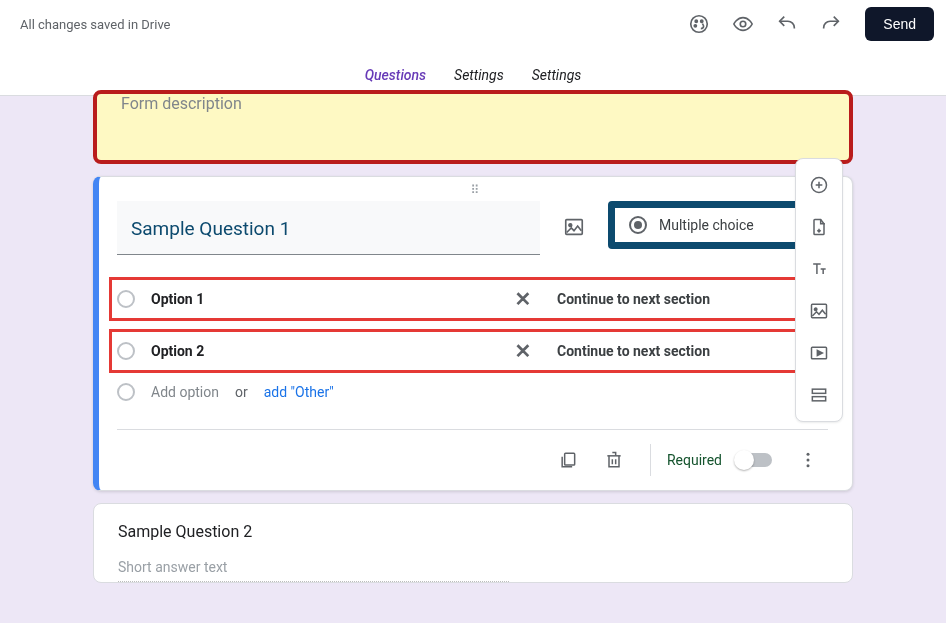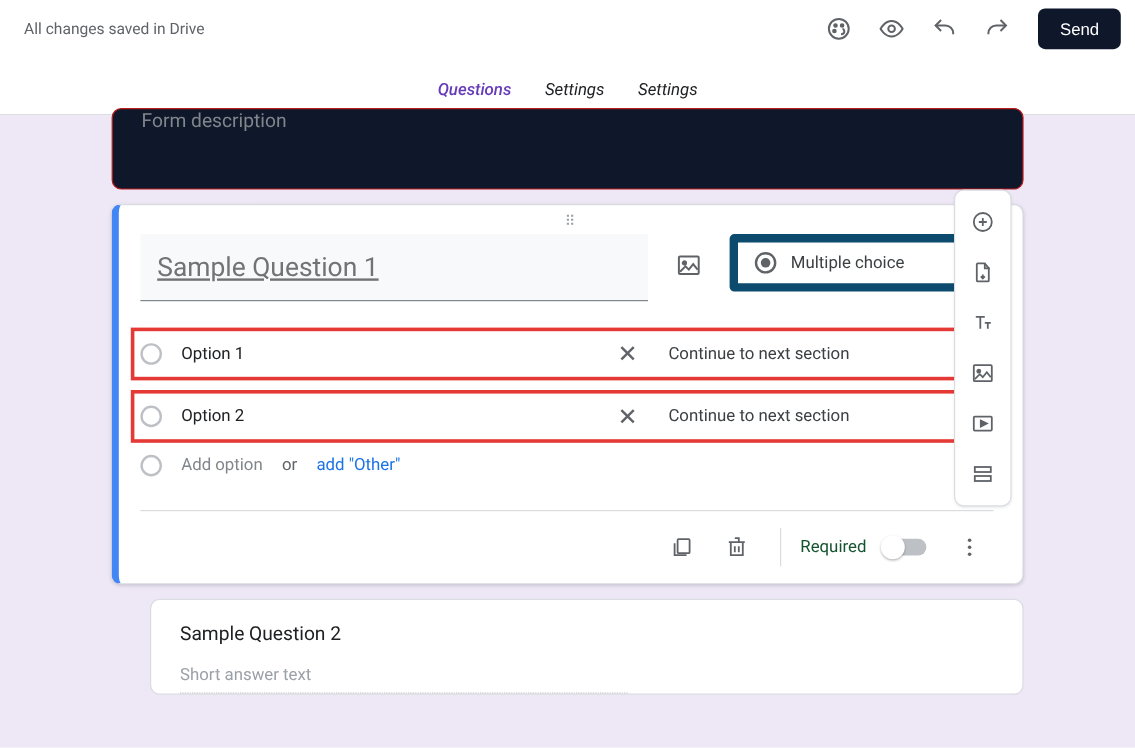--- a/index.html
+++ b/index.html
@@ -81,22 +81,22 @@
     justify-content: center;
     padding: 0 0 0 0;
     position: relative;
   }
   .page-col {
     width: 760px;
     position: relative;
   }
   
   .hdr-card {
-    background: #0f172a;
-    border: 1px solid #b91c1c;
+    background: #fef9c3;
+    border: 4px solid #b91c1c;
     border-radius: 8px;
     margin-top: -6px;
     padding: 0 24px 24px 24px;
     color: #80868b;
     font-size: 16px;
   }
   .hdr-card-inner {
     height: 42px;
     display: flex;
     align-items: flex-start;
@@ -127,23 +127,22 @@
     display: flex;
     gap: 16px;
     align-items: flex-start;
     margin-top: 6px;
   }
   .q-title-box {
     flex: 1;
     background: #f8f9fa;
     border-bottom: 1px solid #80868b;
     padding: 16px 14px 14px 14px;
-    font-size: 22px;
-    color: #737373;
-    text-decoration: underline;
+    font-size: 19px;
+    color: #0c4a6e;
   }
   .img-btn {
     width: 36px; height: 36px;
     margin-top: 8px;
     display: flex; align-items: center; justify-content: center;
     color: #5f6368;
     cursor: pointer;
   }
   .type-select {
     margin-top: 0;
@@ -180,20 +179,21 @@
     height: 44px;
     gap: 0;
   }
   .opt-row.hl {
     border: 3px solid #e53935;
     margin-left: -8px;
     margin-right: -8px;
     padding-left: 5px;
     padding-right: 5px;
     margin-bottom: 8px;
+    font-weight: bold;
   }
   .opt-left {
     display:flex; align-items:center; gap:16px;
     width: 390px;
   }
   .opt-radio {
     width: 18px; height: 18px; border: 2px solid #bdc1c6; border-radius:50%;
     flex: 0 0 auto;
   }
   .opt-text {
@@ -397,21 +397,21 @@
         <div class="foot-ic">
           <svg viewBox="0 0 24 24" width="20" height="20" fill="#5f6368">
               <circle cx="12" cy="5" r="1.8"></circle>
               <circle cx="12" cy="12" r="1.8"></circle>
               <circle cx="12" cy="19" r="1.8"></circle>
             </svg>
         </div>
       </div>
     </div>
 
-    <div class="q-card" style="margin-left:32px;">
+    <div class="q-card" style="">
       <div class="q2-title">Sample Question 2</div>
       <div class="short-ans">Short answer text</div>
     </div>
 
   </div>
 
   <div class="float-bar">
     <div class="fb-btn">
       <svg viewBox="0 0 24 24">
           <circle cx="12" cy="12" r="9"></circle>

